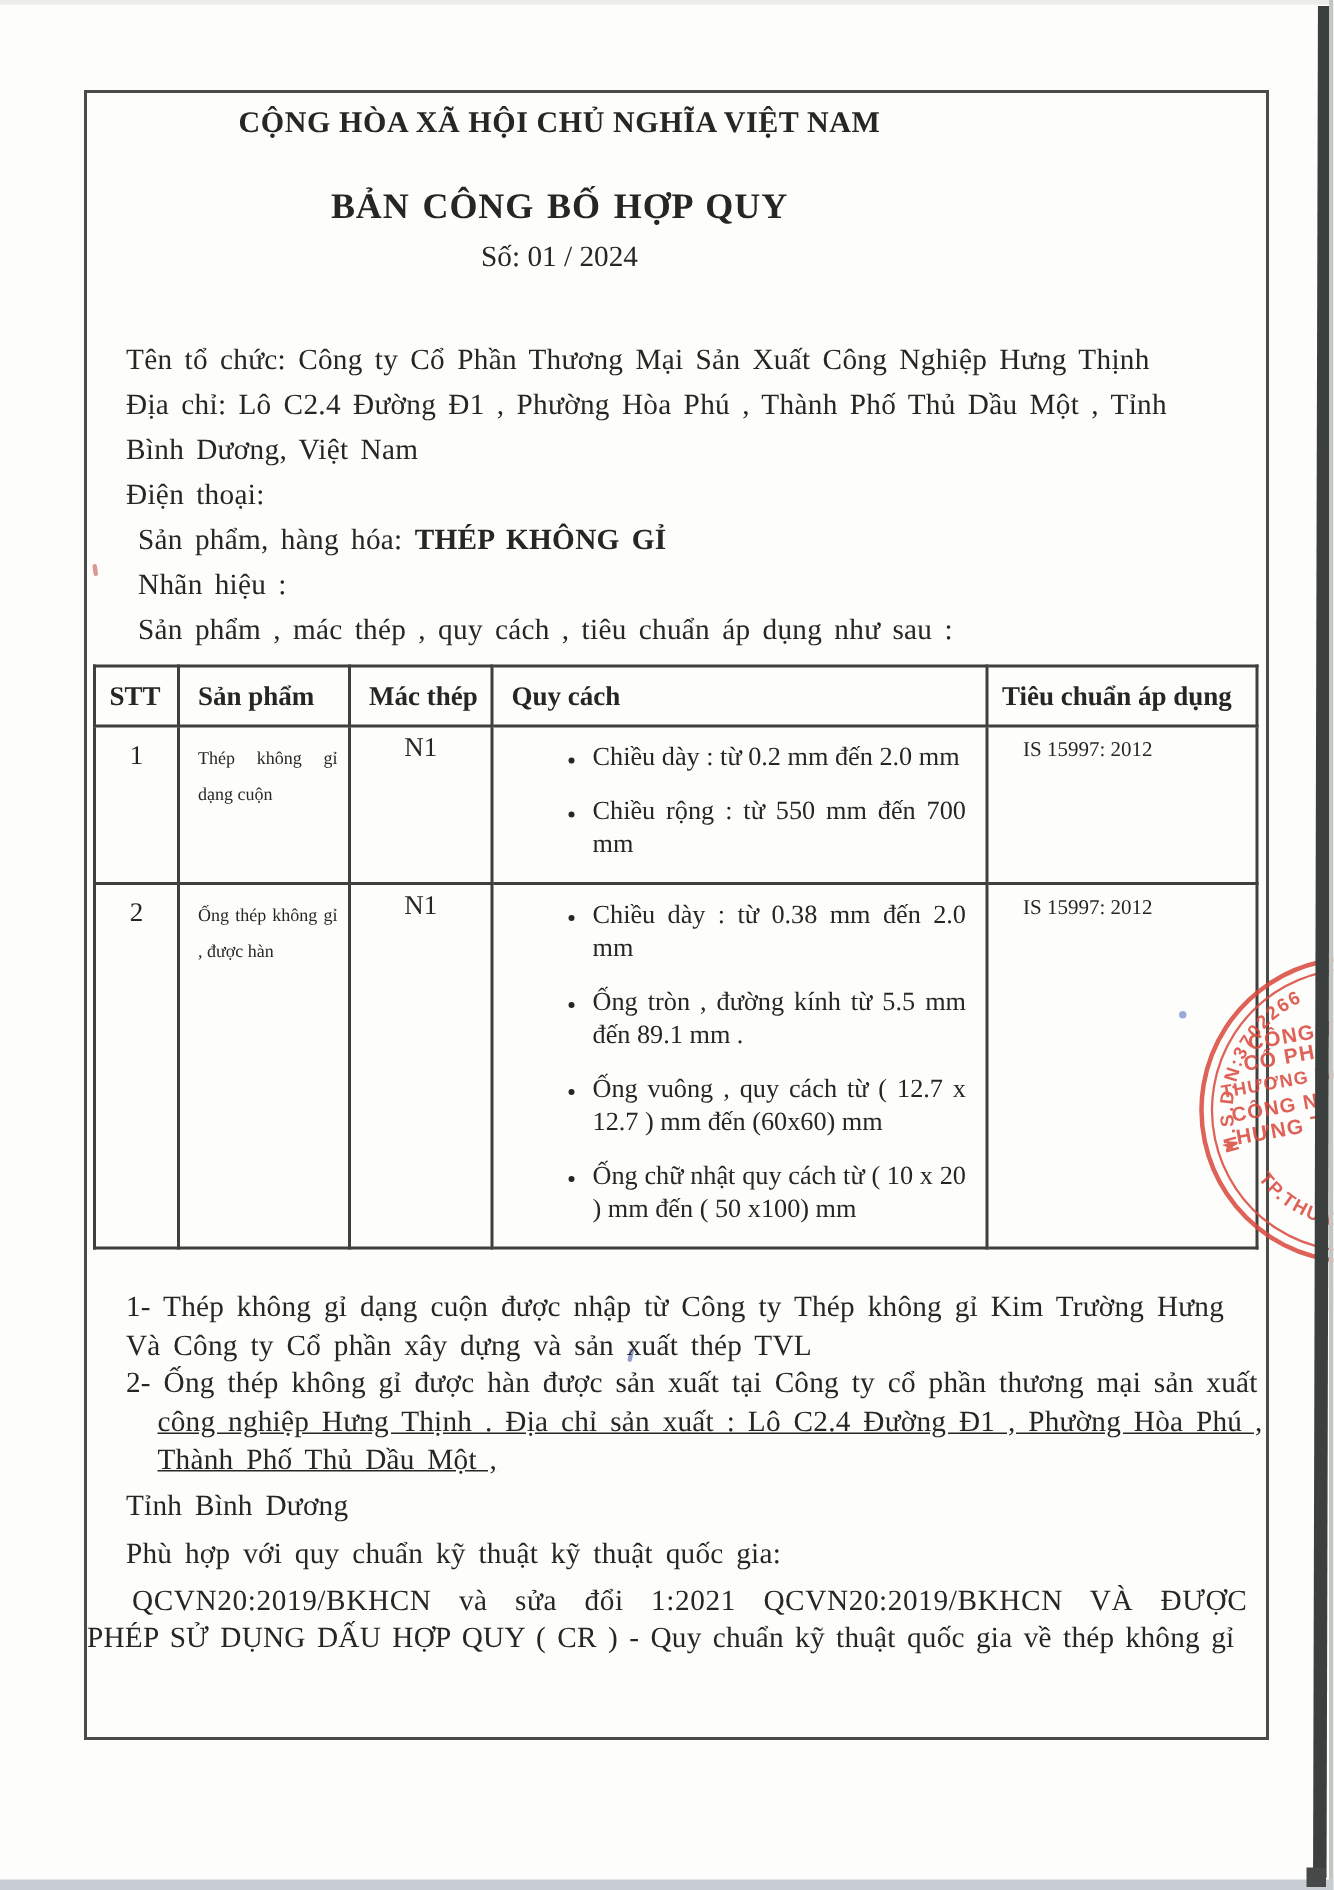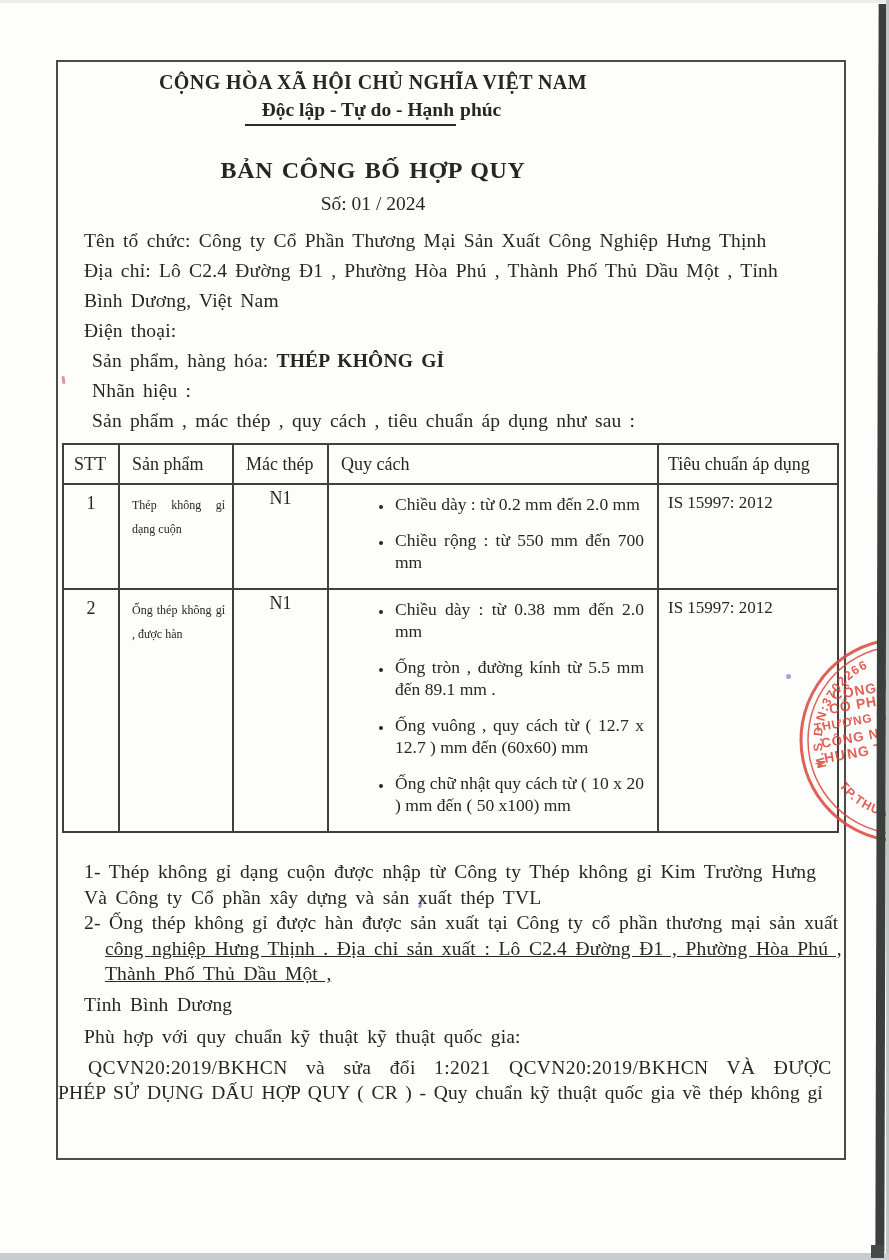--- a/index.html
+++ b/index.html
@@ -32,30 +32,30 @@
   .doc-num{margin-top:9px;font-size:19.5px;}
 
   
   .info{position:absolute;left:84px;top:226px;width:762px;font-size:19.5px;line-height:30px;word-spacing:3px;letter-spacing:.2px;}
   .info .ind{padding-left:8px;}
   .info .bold{font-weight:bold;}
 
   
   table.main{position:absolute;left:62px;top:443px;width:775px;border-collapse:collapse;table-layout:fixed;}
   table.main th,table.main td{border:2px solid #403f3c;vertical-align:top;font-weight:normal;}
-  table.main th{font-size:18px;text-align:left;padding:9px 4px 8px 12px;}
+  table.main th{font-size:18px;text-align:left;padding:9px 4px 8px 12px;font-weight:bold;}
   table.main th.c-stt{text-align:center;padding-left:2px;}
   table.main th.c-tc{padding-left:9px;}
   td.c-stt{text-align:center;padding-top:8px;font-size:18px;}
   td.c-sp{padding:8px 7px 0 12px;font-size:12px;text-align:justify;line-height:24px;}
   td.c-mt{text-align:center;padding-top:3px;font-size:18px;}
   td.c-qc ul{margin:7px 12px 0 0;padding-left:63px;}
   td.c-qc li{font-size:17.5px;line-height:22px;text-align:justify;margin-bottom:14px;padding-left:2px;}
   td.c-qc li::marker{font-size:.72em;}
-  td.c-tc{padding:8px 4px 0 9px;font-size:17px;}
+  td.c-tc{padding:8px 4px 0 23px;font-size:14px;}
 
   
   .notes{position:absolute;left:84px;top:859px;width:762px;font-size:19.5px;line-height:25.5px;word-spacing:3.5px;letter-spacing:.15px;}
   .notes .para{margin:0;}
   .n2{margin-top:3px;}
   .n2 .cont{margin-left:21px;text-decoration:underline;}
   .province{margin-top:5px;}
   .conform{margin-top:7px;}
   .qcvn{margin-top:5px;margin-left:-26px;width:860px;}
   .qcvn .l1{display:block;margin-left:30px;word-spacing:13px;letter-spacing:.4px;}
@@ -73,21 +73,20 @@
 <body>
 
 <div class="scan-top-edge"></div>
 <div class="page-border"></div>
 <div class="speck-blue1"></div>
 <div class="speck-blue2"></div>
 <div class="speck-red1"></div>
 
 <div class="hdr">
   <div class="nation">CỘNG HÒA XÃ HỘI CHỦ NGHĨA VIỆT NAM</div>
-  <div class="motto"><span class="u">Độc lập - Tự do - Hạnh</span><span class="tail">phúc</span></div>
   <div class="doc-title">BẢN CÔNG BỐ HỢP QUY</div>
   <div class="doc-num">Số: 01 / 2024</div>
 </div>
 
 <div class="info">
   <div>Tên tổ chức: Công ty Cổ Phần Thương Mại Sản Xuất Công Nghiệp Hưng Thịnh</div>
   <div>Địa chỉ: Lô C2.4 Đường Đ1 , Phường Hòa Phú , Thành Phố Thủ Dầu Một , Tỉnh</div>
   <div>Bình Dương, Việt Nam</div>
   <div>Điện thoại:</div>
   <div class="ind"><span>Sản phẩm, hàng hóa:</span> <span class="bold">THÉP KHÔNG GỈ</span></div>

